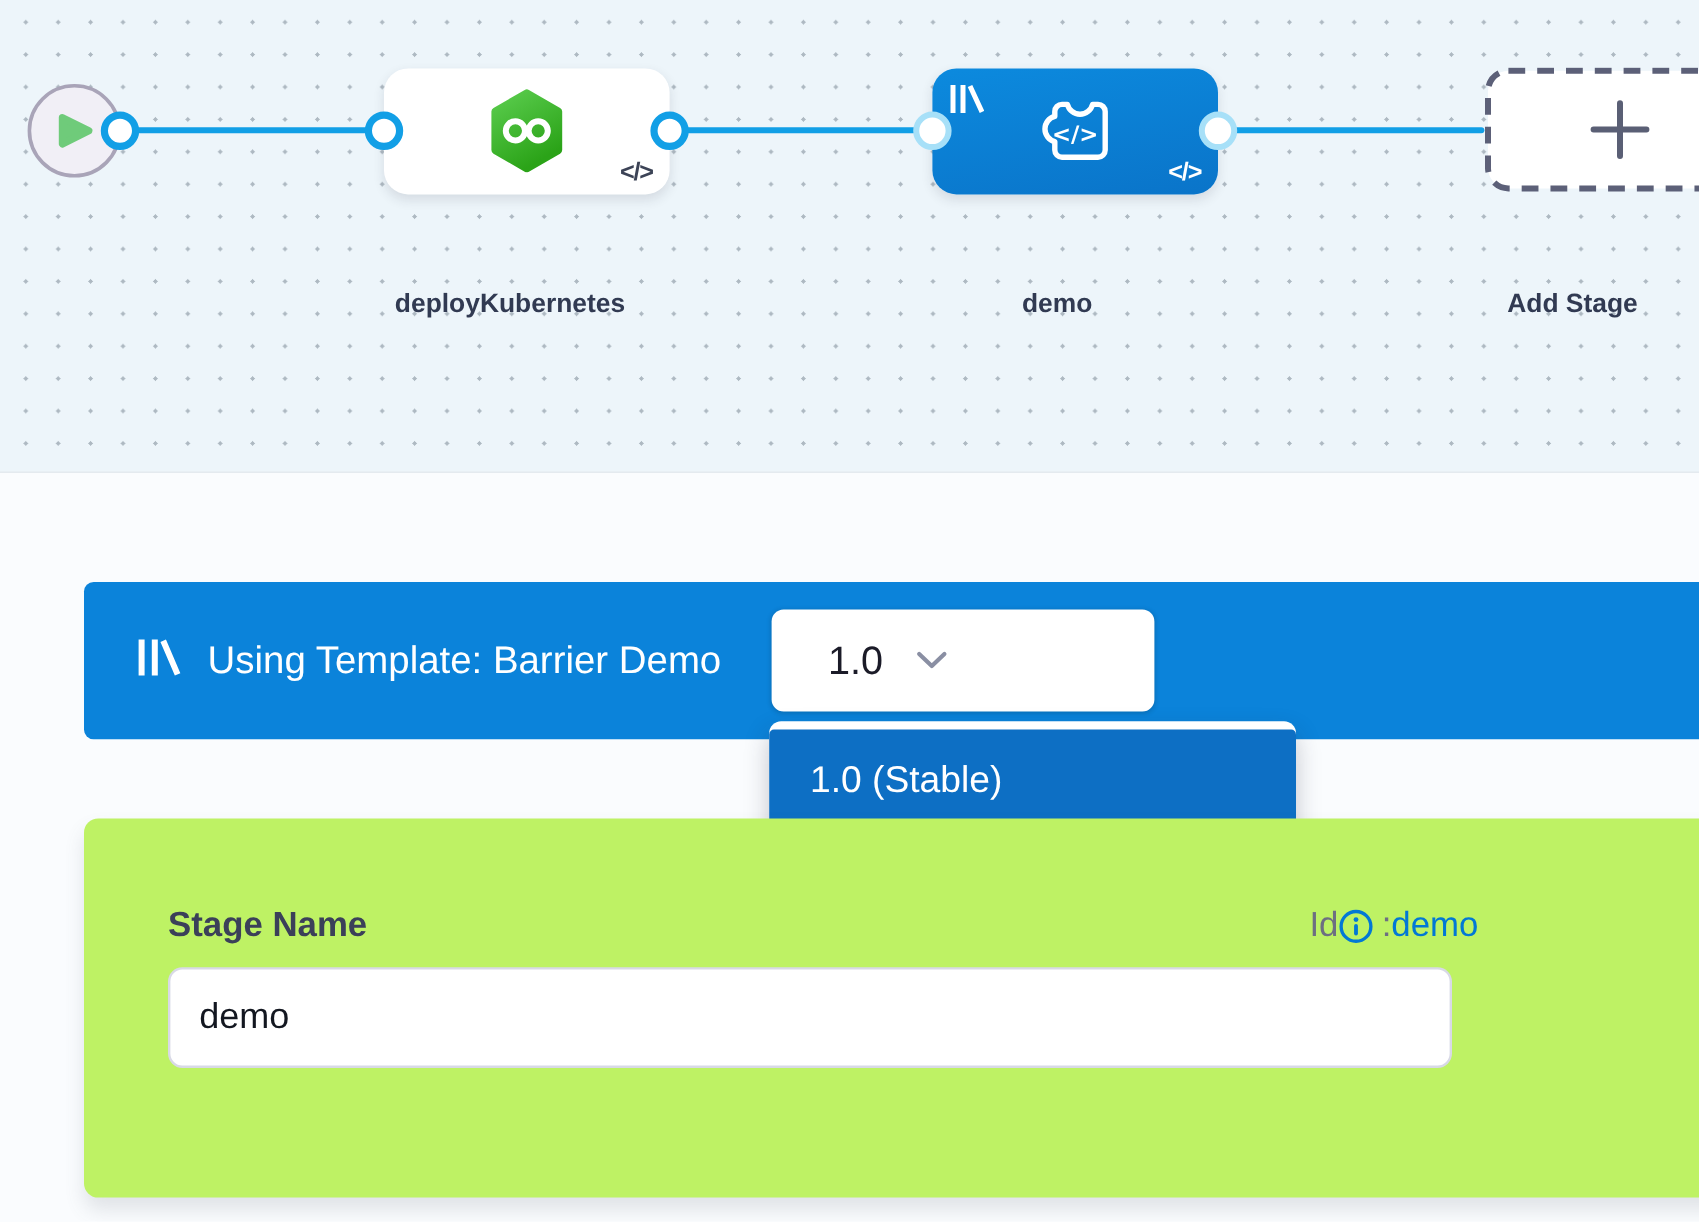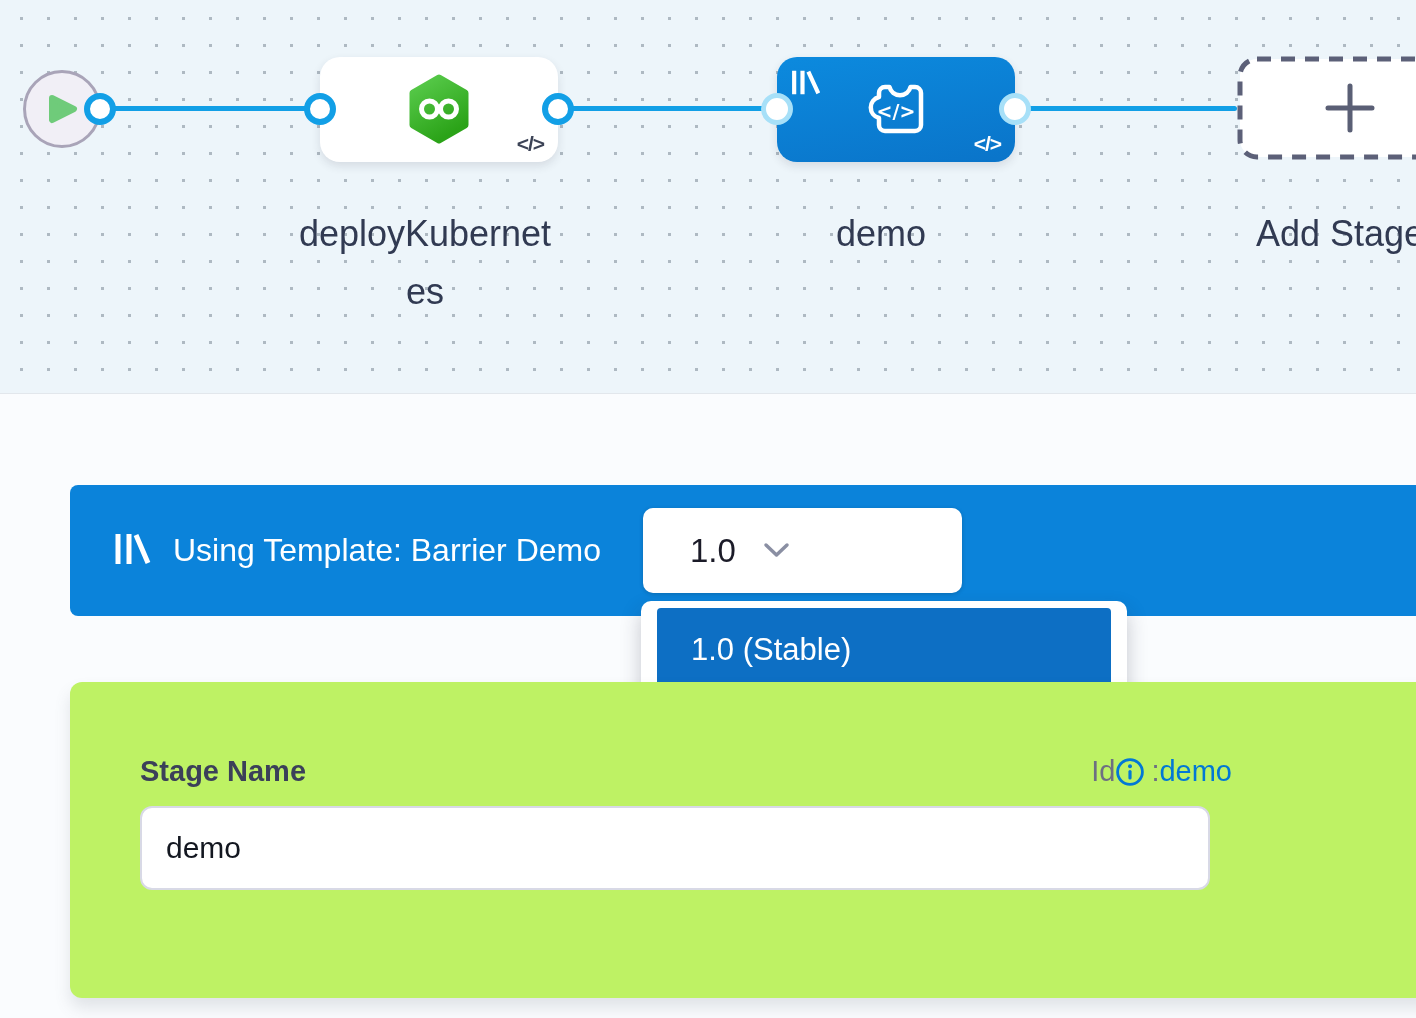--- a/index.html
+++ b/index.html
@@ -42,22 +42,22 @@
   }
   .code-glyph{
     position:absolute;right:14px;bottom:6px;
     font-size:21px;font-weight:700;letter-spacing:-1px;color:#3c4356;
   }
   .stage-node.blue .code-glyph{color:#ffffff;}
   .hex-wrap{position:absolute;left:86px;top:17px;}
   .custom-icon{position:absolute;left:88px;top:23px;}
   .tpl-icon{position:absolute;left:13px;top:12px;}
   .node-label{
-    position:absolute;top:205px;
-    font-size:36px;font-weight:400;color:#313a52;line-height:58px;
+    position:absolute;top:224px;
+    font-size:22px;font-weight:700;color:#313a52;line-height:58px;
     text-align:center;word-break:break-all;
   }
   .add-stage-box{position:absolute;left:1237px;top:56px;width:232px;height:104px;}
 
   
   .banner{
     position:absolute;left:70px;top:485px;width:1346px;height:131px;
     background:#0b83da;border-radius:8px 0 0 8px;
     display:flex;align-items:center;
   }
@@ -71,24 +71,24 @@
   .version-num{margin-left:47px;font-size:33px;color:#1b1b28;font-weight:500;}
   .version-badge{
     margin-left:24px;background:#cdf3fe;color:#0278d5;
     font-size:23px;font-weight:700;letter-spacing:.5px;
     padding:10px 17px;border-radius:8px;
   }
   .version-chevron{margin-left:27px;display:flex;}
 
   
   .dropdown{
-    position:absolute;left:641px;top:601px;width:486px;height:97px;
+    position:absolute;left:641px;top:601px;width:439px;height:97px;
     background:#ffffff;border-radius:10px;
     box-shadow:0 10px 20px rgba(40,41,61,.25);
-    padding:7px 16px;box-sizing:border-box;
+    padding:7px 0;box-sizing:border-box;
   }
   .dropdown-item{
     height:83px;background:#0d6fc4;border-radius:4px;
     display:flex;align-items:center;padding-left:34px;
     color:#ffffff;font-size:31px;cursor:pointer;
   }
 
   
   .panel{
     position:absolute;left:70px;top:682px;width:1346px;height:316px;

